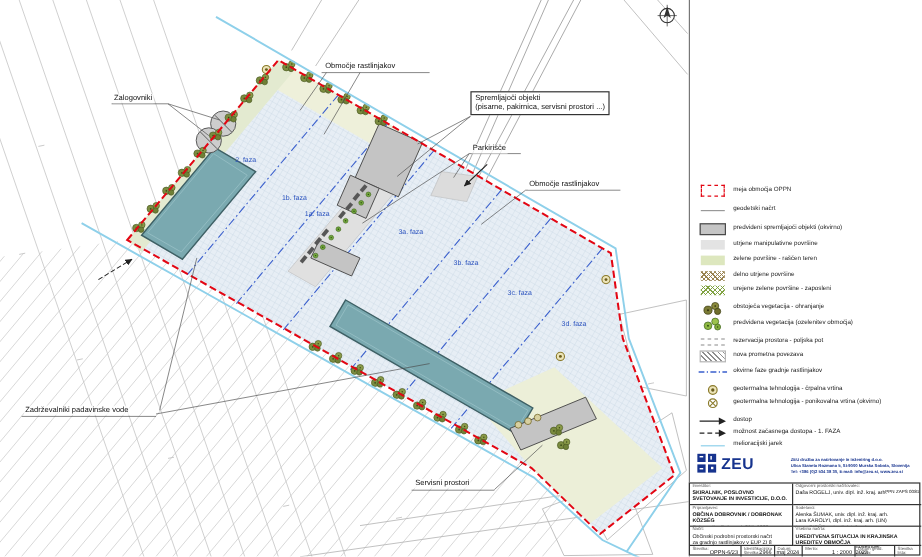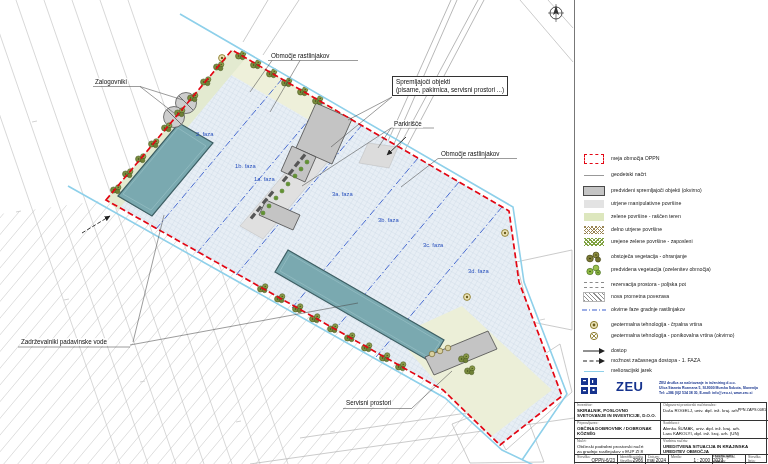--- a/index.html
+++ b/index.html
@@ -25,21 +25,21 @@
   .sw-green{background:#dde7be}
   .sw-tan{background-image:repeating-linear-gradient(45deg,rgba(148,126,74,.95) 0 .8px,transparent .8px 2.6px),
           repeating-linear-gradient(-45deg,rgba(148,126,74,.95) 0 .8px,transparent .8px 2.6px)}
   .sw-greenhatch{background-image:repeating-linear-gradient(45deg,rgba(122,158,56,.95) 0 .8px,transparent .8px 2.8px),
           repeating-linear-gradient(-45deg,rgba(122,158,56,.95) 0 .8px,transparent .8px 2.8px)}
   .sw-dashes{width:20px;height:4px;border-top:1.4px dashed #8a8a8a;border-bottom:1.4px dashed #8a8a8a}
   .sw-grayhatch{border:1px solid #b5b5b5;
           background-image:repeating-linear-gradient(45deg,rgba(130,130,130,.9) 0 .8px,transparent .8px 3px)}
   .sw-cyan{width:20px;height:0;border-top:1.5px solid #8ed0ea}
   
-  .brand{position:absolute;left:581px;top:378px;display:flex;align-items:center;gap:19px}
+  .brand{position:absolute;left:581px;top:378px;display:flex;align-items:center;gap:4px}
   .brand-name{font-size:13px;font-weight:bold;color:#16338e;letter-spacing:.5px}
   .coinfo{position:absolute;left:659px;top:381px;width:107px;font-size:3.5px;font-weight:bold;
           color:#16338e;line-height:1.45}
   
   .tb{position:absolute;left:574px;top:402px;width:193px;height:61px;background:#fff;
       border:1px solid #333;box-sizing:border-box}
   .tc{position:absolute;border-right:1px solid #333;border-bottom:1px solid #333;
       box-sizing:border-box;overflow:hidden;padding:1px 2px}
   .tc.last{border-right:none}
   .tc.bot{border-bottom:none}

